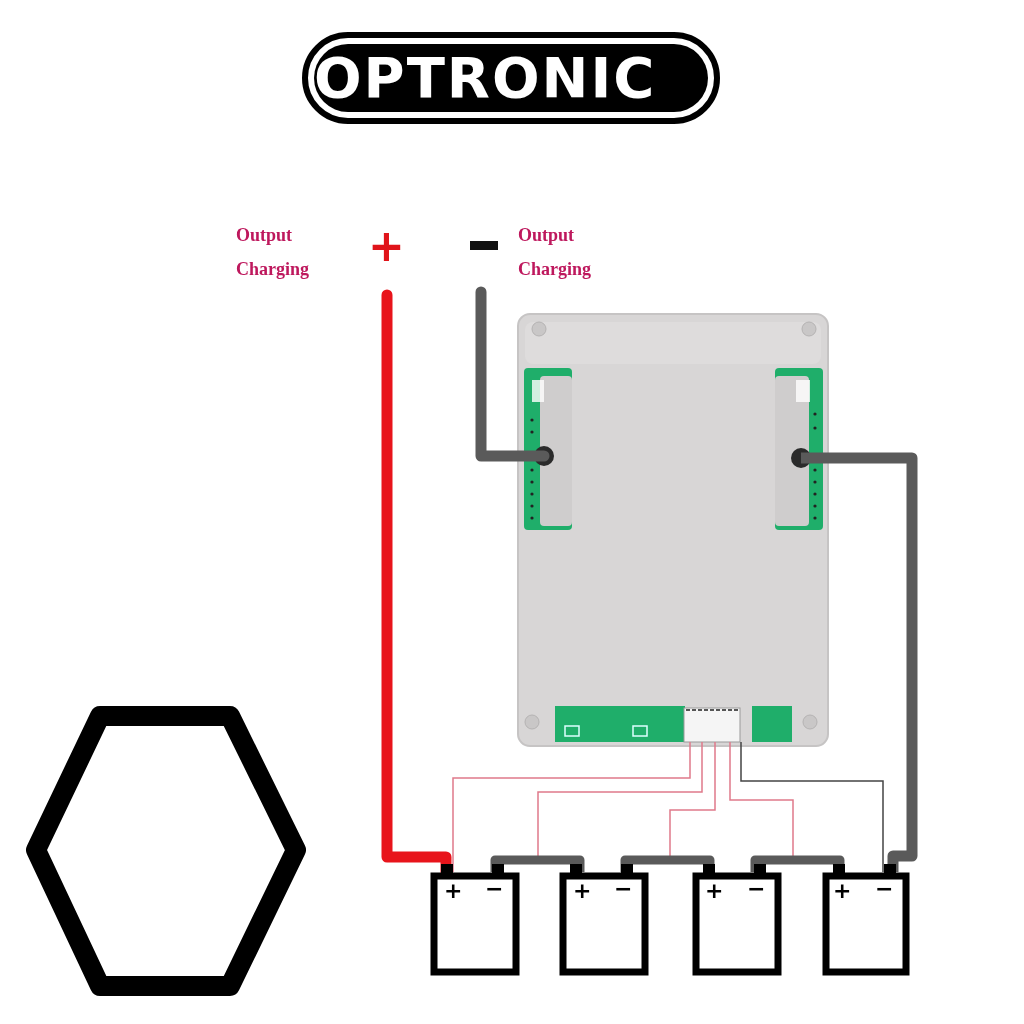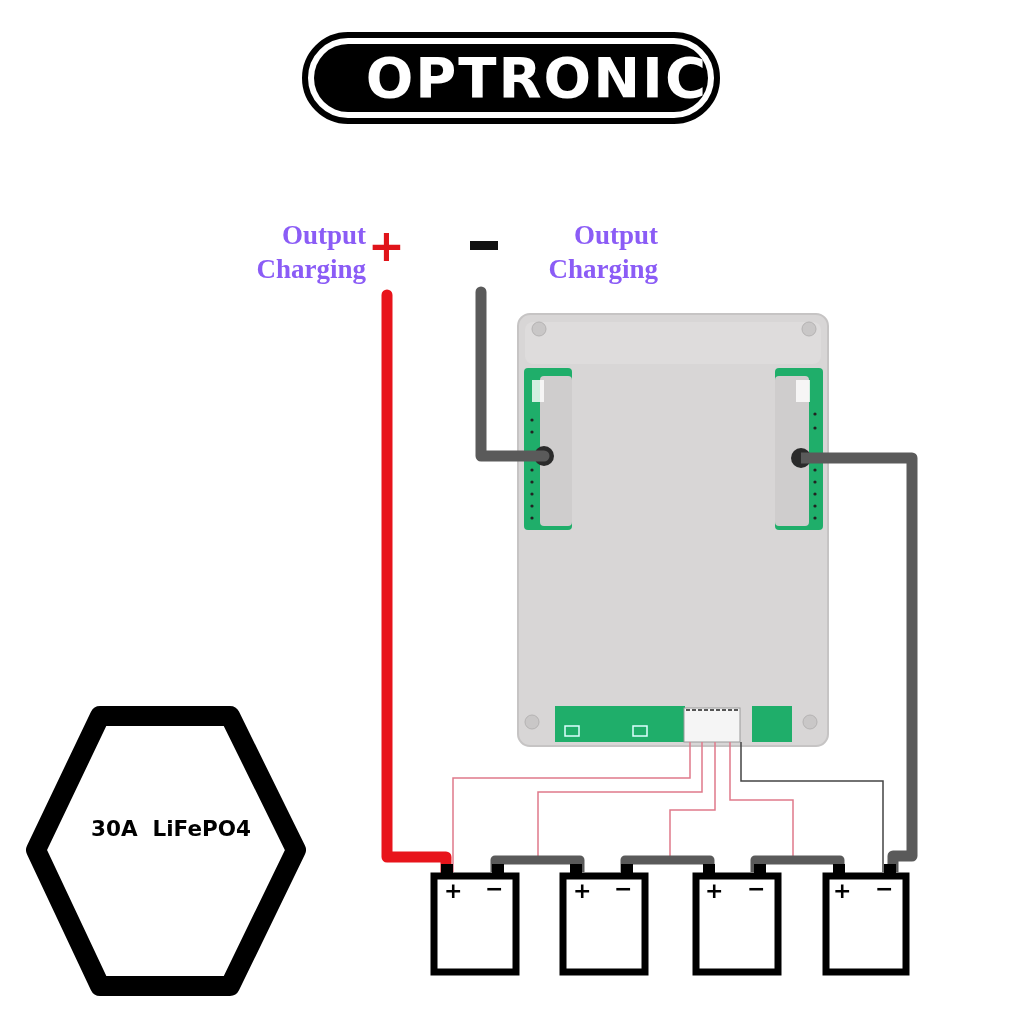--- a/index.html
+++ b/index.html
@@ -1,23 +1,23 @@
 <!DOCTYPE html>
 <html><head>
 <meta charset="utf-8">
 <style>
   html,body{margin:0;padding:0;background:#ffffff;}
   body{width:1024px;height:1024px;position:relative;overflow:hidden;font-family:"Liberation Sans",sans-serif;}
   .abs{position:absolute;}
   
   .logo{left:302px;top:32px;width:418px;height:92px;border:6px solid #000;border-radius:46px;box-sizing:border-box;background:#fff;}
-  .logo-inner{position:absolute;left:6px;top:6px;right:6px;bottom:6px;background:#000;border-radius:36px;display:flex;align-items:center;justify-content:flex-end;}
+  .logo-inner{position:absolute;left:6px;top:6px;right:6px;bottom:6px;background:#000;border-radius:36px;display:flex;align-items:center;justify-content:flex-start;}
   .logo-text{color:#fff;font-family:"DejaVu Sans",sans-serif;font-weight:bold;font-size:56px;letter-spacing:2px;line-height:1;}
   
-  .lbl{font-family:"Liberation Serif",serif;font-weight:bold;font-size:27px;line-height:34px;color:#8b5cf6;text-align:right;}
+  .lbl{font-family:"Liberation Serif",serif;font-weight:bold;font-size:18px;line-height:34px;color:#be185d;text-align:left;}
   .sign-plus{color:#e0141a;font-family:"DejaVu Sans",sans-serif;font-weight:bold;font-size:44px;line-height:44px;}
   .sign-minus{position:absolute;background:#111;}
   
   .hex-text{font-family:"DejaVu Sans",sans-serif;font-weight:bold;font-size:21.5px;line-height:26px;color:#000;text-align:center;white-space:pre;}
   .batt-sign{font-family:"DejaVu Sans",sans-serif;font-weight:bold;font-size:22px;color:#000;line-height:1;}
 </style>
 </head>
 <body>
 
 <div class="abs logo">
@@ -130,17 +130,16 @@
 <div class="abs batt-sign" style="left:444px;top:880px;">+</div>
 <div class="abs batt-sign" style="left:485px;top:878px;">−</div>
 <div class="abs batt-sign" style="left:573px;top:880px;">+</div>
 <div class="abs batt-sign" style="left:614px;top:878px;">−</div>
 <div class="abs batt-sign" style="left:705px;top:880px;">+</div>
 <div class="abs batt-sign" style="left:747px;top:878px;">−</div>
 <div class="abs batt-sign" style="left:833px;top:880px;">+</div>
 <div class="abs batt-sign" style="left:875px;top:878px;">−</div>
 
 <div class="abs hex-text" style="left:66px;top:764px;width:210px;">
-  <div>30A  LiFePO4</div>
   
   
   
 </div>
 
 </body></html>

